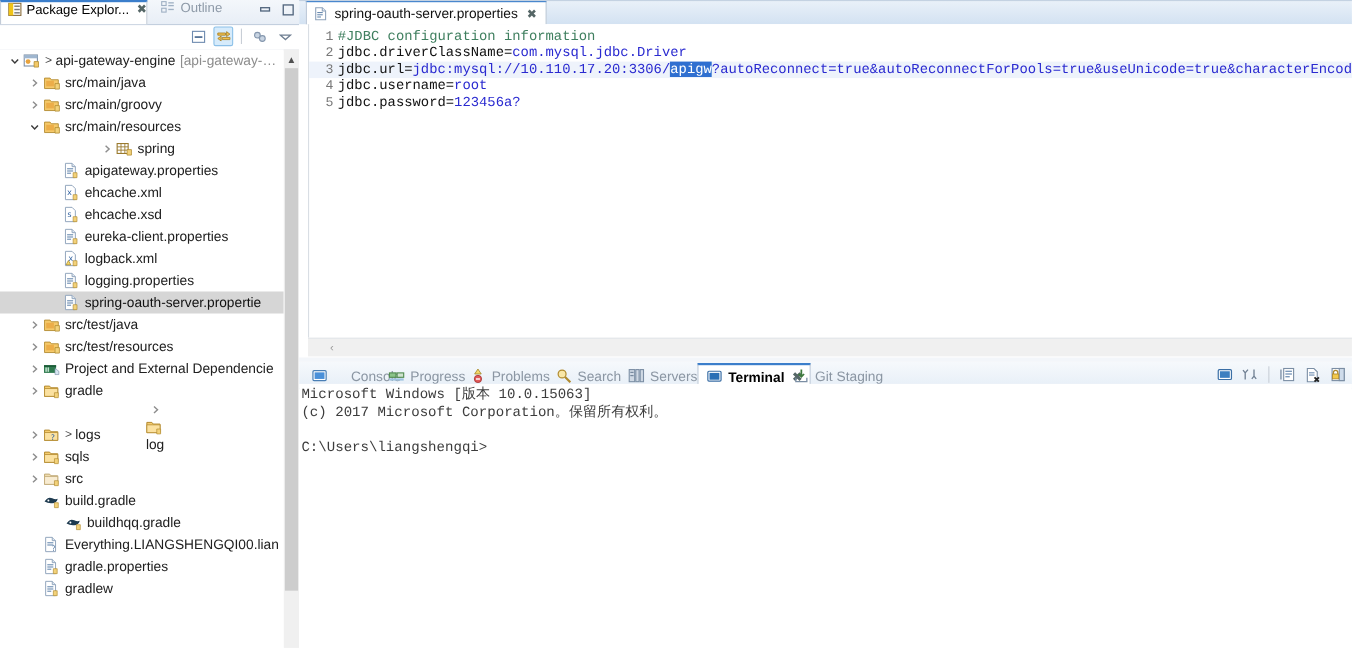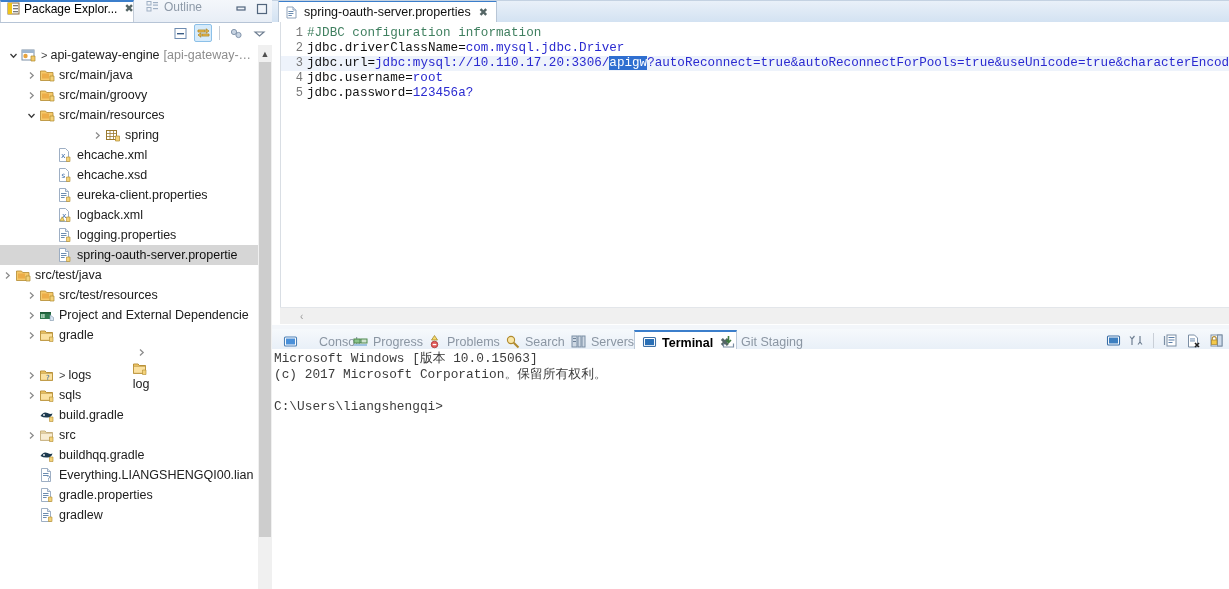--- a/index.html
+++ b/index.html
@@ -252,92 +252,106 @@
               <path d="M10.5 9 h4 v5 h-4z" fill="#f3d27a" stroke="#b08a2e" stroke-width="0.7"></path>
             </svg>
           </span>
           <span class="tlabel">spring</span>
         </div>
         <div class="trow" style="padding-left: 42px;">
           <span class="twisty"></span>
           <span class="ticon">
             <svg width="16" height="16" viewBox="0 0 16 16">
               <path d="M2.5 1.5 h6 l3 3 v10 h-9z" fill="#ffffff" stroke="#93a6bd" stroke-width="0.9"></path>
-              <text x="4" y="10.5" font-size="7.5" fill="#2a5d9e" font-family="monospace">x</text>
-              <path d="M9.5 10 h3.5 v4.5 h-3.5z" fill="#f3d27a" stroke="#b08a2e" stroke-width="0.6"></path>
-            </svg>
-          </span>
-          <span class="tlabel">ehcache.xml</span>
-        </div>
-        <div class="trow" style="padding-left: 42px;">
-          <span class="twisty"></span>
-          <span class="ticon">
-            <svg width="16" height="16" viewBox="0 0 16 16">
-              <path d="M2.5 1.5 h6 l3 3 v10 h-9z" fill="#ffffff" stroke="#93a6bd" stroke-width="0.9"></path>
-              <text x="4" y="10.5" font-size="7.5" fill="#2a5d9e" font-family="monospace">s</text>
-              <path d="M9.5 10 h3.5 v4.5 h-3.5z" fill="#f3d27a" stroke="#b08a2e" stroke-width="0.6"></path>
-            </svg>
-          </span>
-          <span class="tlabel">ehcache.xsd</span>
-        </div>
-        <div class="trow" style="padding-left: 42px;">
-          <span class="twisty"></span>
-          <span class="ticon">
-            <svg width="16" height="16" viewBox="0 0 16 16">
-              <path d="M2.5 1.5 h6 l3 3 v10 h-9z" fill="#ffffff" stroke="#93a6bd" stroke-width="0.9"></path>
               <path d="M8.5 1.5 v3 h3" fill="#dde7f1" stroke="#93a6bd" stroke-width="0.9"></path>
               <rect x="4" y="6" width="5.5" height="0.9" fill="#5b7fa8"></rect>
               <rect x="4" y="8" width="5.5" height="0.9" fill="#5b7fa8"></rect>
               <rect x="4" y="10" width="3.6" height="0.9" fill="#5b7fa8"></rect>
               <path d="M9.5 10 h3.5 v4.5 h-3.5z" fill="#f3d27a" stroke="#b08a2e" stroke-width="0.6"></path>
             </svg>
           </span>
-          <span class="tlabel">eureka-client.properties</span>
+          <span class="tlabel">apigateway.properties</span>
         </div>
         <div class="trow" style="padding-left: 42px;">
           <span class="twisty"></span>
           <span class="ticon">
             <svg width="16" height="16" viewBox="0 0 16 16">
               <path d="M2.5 1.5 h6 l3 3 v10 h-9z" fill="#ffffff" stroke="#93a6bd" stroke-width="0.9"></path>
-              <text x="5" y="10.5" font-size="7.5" fill="#2a5d9e" font-family="monospace">x</text>
-              <path d="M3 13.8 l2.2 -4 l2.2 4z" fill="#f6d96b" stroke="#9c7f1e" stroke-width="0.6"></path>
-              <path d="M9.5 10 h3.5 v4.5 h-3.5z" fill="#f3d27a" stroke="#b08a2e" stroke-width="0.6"></path>
-            </svg>
-          </span>
-          <span class="tlabel">logback.xml</span>
+              <text x="4" y="10.5" font-size="7.5" fill="#2a5d9e" font-family="monospace">x</text>
+              <path d="M9.5 10 h3.5 v4.5 h-3.5z" fill="#f3d27a" stroke="#b08a2e" stroke-width="0.6"></path>
+            </svg>
+          </span>
+          <span class="tlabel">ehcache.xml</span>
+        </div>
+        <div class="trow" style="padding-left: 42px;">
+          <span class="twisty"></span>
+          <span class="ticon">
+            <svg width="16" height="16" viewBox="0 0 16 16">
+              <path d="M2.5 1.5 h6 l3 3 v10 h-9z" fill="#ffffff" stroke="#93a6bd" stroke-width="0.9"></path>
+              <text x="4" y="10.5" font-size="7.5" fill="#2a5d9e" font-family="monospace">s</text>
+              <path d="M9.5 10 h3.5 v4.5 h-3.5z" fill="#f3d27a" stroke="#b08a2e" stroke-width="0.6"></path>
+            </svg>
+          </span>
+          <span class="tlabel">ehcache.xsd</span>
         </div>
         <div class="trow" style="padding-left: 42px;">
           <span class="twisty"></span>
           <span class="ticon">
             <svg width="16" height="16" viewBox="0 0 16 16">
               <path d="M2.5 1.5 h6 l3 3 v10 h-9z" fill="#ffffff" stroke="#93a6bd" stroke-width="0.9"></path>
               <path d="M8.5 1.5 v3 h3" fill="#dde7f1" stroke="#93a6bd" stroke-width="0.9"></path>
               <rect x="4" y="6" width="5.5" height="0.9" fill="#5b7fa8"></rect>
               <rect x="4" y="8" width="5.5" height="0.9" fill="#5b7fa8"></rect>
               <rect x="4" y="10" width="3.6" height="0.9" fill="#5b7fa8"></rect>
               <path d="M9.5 10 h3.5 v4.5 h-3.5z" fill="#f3d27a" stroke="#b08a2e" stroke-width="0.6"></path>
             </svg>
           </span>
-          <span class="tlabel">logging.properties</span>
-        </div>
-        <div class="trow selected" style="padding-left: 42px;">
+          <span class="tlabel">eureka-client.properties</span>
+        </div>
+        <div class="trow" style="padding-left: 42px;">
+          <span class="twisty"></span>
+          <span class="ticon">
+            <svg width="16" height="16" viewBox="0 0 16 16">
+              <path d="M2.5 1.5 h6 l3 3 v10 h-9z" fill="#ffffff" stroke="#93a6bd" stroke-width="0.9"></path>
+              <text x="5" y="10.5" font-size="7.5" fill="#2a5d9e" font-family="monospace">x</text>
+              <path d="M3 13.8 l2.2 -4 l2.2 4z" fill="#f6d96b" stroke="#9c7f1e" stroke-width="0.6"></path>
+              <path d="M9.5 10 h3.5 v4.5 h-3.5z" fill="#f3d27a" stroke="#b08a2e" stroke-width="0.6"></path>
+            </svg>
+          </span>
+          <span class="tlabel">logback.xml</span>
+        </div>
+        <div class="trow" style="padding-left: 42px;">
           <span class="twisty"></span>
           <span class="ticon">
             <svg width="16" height="16" viewBox="0 0 16 16">
               <path d="M2.5 1.5 h6 l3 3 v10 h-9z" fill="#ffffff" stroke="#93a6bd" stroke-width="0.9"></path>
               <path d="M8.5 1.5 v3 h3" fill="#dde7f1" stroke="#93a6bd" stroke-width="0.9"></path>
               <rect x="4" y="6" width="5.5" height="0.9" fill="#5b7fa8"></rect>
               <rect x="4" y="8" width="5.5" height="0.9" fill="#5b7fa8"></rect>
               <rect x="4" y="10" width="3.6" height="0.9" fill="#5b7fa8"></rect>
               <path d="M9.5 10 h3.5 v4.5 h-3.5z" fill="#f3d27a" stroke="#b08a2e" stroke-width="0.6"></path>
             </svg>
           </span>
+          <span class="tlabel">logging.properties</span>
+        </div>
+        <div class="trow selected" style="padding-left: 42px;">
+          <span class="twisty"></span>
+          <span class="ticon">
+            <svg width="16" height="16" viewBox="0 0 16 16">
+              <path d="M2.5 1.5 h6 l3 3 v10 h-9z" fill="#ffffff" stroke="#93a6bd" stroke-width="0.9"></path>
+              <path d="M8.5 1.5 v3 h3" fill="#dde7f1" stroke="#93a6bd" stroke-width="0.9"></path>
+              <rect x="4" y="6" width="5.5" height="0.9" fill="#5b7fa8"></rect>
+              <rect x="4" y="8" width="5.5" height="0.9" fill="#5b7fa8"></rect>
+              <rect x="4" y="10" width="3.6" height="0.9" fill="#5b7fa8"></rect>
+              <path d="M9.5 10 h3.5 v4.5 h-3.5z" fill="#f3d27a" stroke="#b08a2e" stroke-width="0.6"></path>
+            </svg>
+          </span>
           <span class="tlabel">spring-oauth-server.propertie</span>
         </div>
-        <div class="trow" style="">
+        <div class="trow" style="padding-left: 24px;">
           <span class="twisty">
             <svg width="9" height="9" viewBox="0 0 9 9">
               <path d="M3 1.5 L6.2 4.5 L3 7.5" fill="none" stroke="#8d8d8d" stroke-width="1.3"></path>
             </svg>
           </span>
           <span class="ticon">
             <svg width="16" height="16" viewBox="0 0 16 16">
               <path d="M1.5 4 h5 l1.2 1.5 h6.3 v8 h-12.5z" fill="#f5c96a" stroke="#b2892e" stroke-width="0.8"></path>
               <rect x="3" y="6.5" width="7" height="5" fill="#e8a33d" opacity="0.75"></rect>
               <path d="M11 9 h4 v5 h-4z" fill="#f3d27a" stroke="#b08a2e" stroke-width="0.7"></path>
@@ -432,46 +446,46 @@
           <span class="ticon">
             <svg width="16" height="16" viewBox="0 0 16 16">
               <path d="M1.5 4 h4.6 l1.2 1.5 h6.2 v7.8 h-12z" fill="#f6cd6f" stroke="#b2892e" stroke-width="0.9"></path>
               <path d="M1.5 6.2 h12 v7.1 h-12z" fill="#fbe1a0" stroke="#b2892e" stroke-width="0.7"></path>
               <path d="M10.5 10 h3.5 v4.5 h-3.5z" fill="#f3d27a" stroke="#b08a2e" stroke-width="0.6"></path>
             </svg>
           </span>
           <span class="tlabel">sqls</span>
         </div>
         <div class="trow" style="padding-left: 24px;">
+          <span class="twisty">
+            <svg width="9" height="9" viewBox="0 0 9 9">
+              <path d="M3 1.5 L6.2 4.5 L3 7.5" fill="none" stroke="#8d8d8d" stroke-width="1.3"></path>
+            </svg>
+          </span>
+          <span class="ticon">
+            <svg width="16" height="16" viewBox="0 0 16 16">
+              <path d="M1.5 4 h4.6 l1.2 1.5 h6.2 v7.8 h-12z" fill="#f0dcae" stroke="#bfa874" stroke-width="0.9"></path>
+              <path d="M1.5 6.2 h12 v7.1 h-12z" fill="#f8ecd2" stroke="#bfa874" stroke-width="0.7"></path>
+              <path d="M10.5 10 h3.5 v4.5 h-3.5z" fill="#f3d27a" stroke="#b08a2e" stroke-width="0.6"></path>
+            </svg>
+          </span>
+          <span class="tlabel">src</span>
+        </div>
+        <div class="trow" style="padding-left: 24px;">
           <span class="twisty"></span>
           <span class="ticon">
             <svg width="16" height="16" viewBox="0 0 16 16">
               <path d="M1.5 9 q3 -5 7 -3 q3 1.5 5 0.5 q-1 4 -5 4 q-4 0.3 -7 -1.5z" fill="#1d3a4f"></path>
               <circle cx="5" cy="8" r="0.9" fill="#ffffff"></circle>
               <path d="M10.5 10 h3.5 v4.5 h-3.5z" fill="#f3d27a" stroke="#b08a2e" stroke-width="0.6"></path>
             </svg>
           </span>
           <span class="tlabel">build.gradle</span>
         </div>
-        <div class="trow" style="padding-left: 24px;">
-          <span class="twisty">
-            <svg width="9" height="9" viewBox="0 0 9 9">
-              <path d="M3 1.5 L6.2 4.5 L3 7.5" fill="none" stroke="#8d8d8d" stroke-width="1.3"></path>
-            </svg>
-          </span>
-          <span class="ticon">
-            <svg width="16" height="16" viewBox="0 0 16 16">
-              <path d="M1.5 4 h4.6 l1.2 1.5 h6.2 v7.8 h-12z" fill="#f0dcae" stroke="#bfa874" stroke-width="0.9"></path>
-              <path d="M1.5 6.2 h12 v7.1 h-12z" fill="#f8ecd2" stroke="#bfa874" stroke-width="0.7"></path>
-              <path d="M10.5 10 h3.5 v4.5 h-3.5z" fill="#f3d27a" stroke="#b08a2e" stroke-width="0.6"></path>
-            </svg>
-          </span>
-          <span class="tlabel">src</span>
-        </div>
-        <div class="trow" style="padding-left: 24px;">
+        <div class="trow" style="padding-left: 24px; margin-left: 20px;">
           <span class="twisty"></span>
           <span class="ticon">
             <svg width="16" height="16" viewBox="0 0 16 16">
               <path d="M1.5 9 q3 -5 7 -3 q3 1.5 5 0.5 q-1 4 -5 4 q-4 0.3 -7 -1.5z" fill="#1d3a4f"></path>
               <circle cx="5" cy="8" r="0.9" fill="#ffffff"></circle>
               <path d="M10.5 10 h3.5 v4.5 h-3.5z" fill="#f3d27a" stroke="#b08a2e" stroke-width="0.6"></path>
             </svg>
           </span>
           <span class="tlabel">buildhqq.gradle</span>
         </div>

